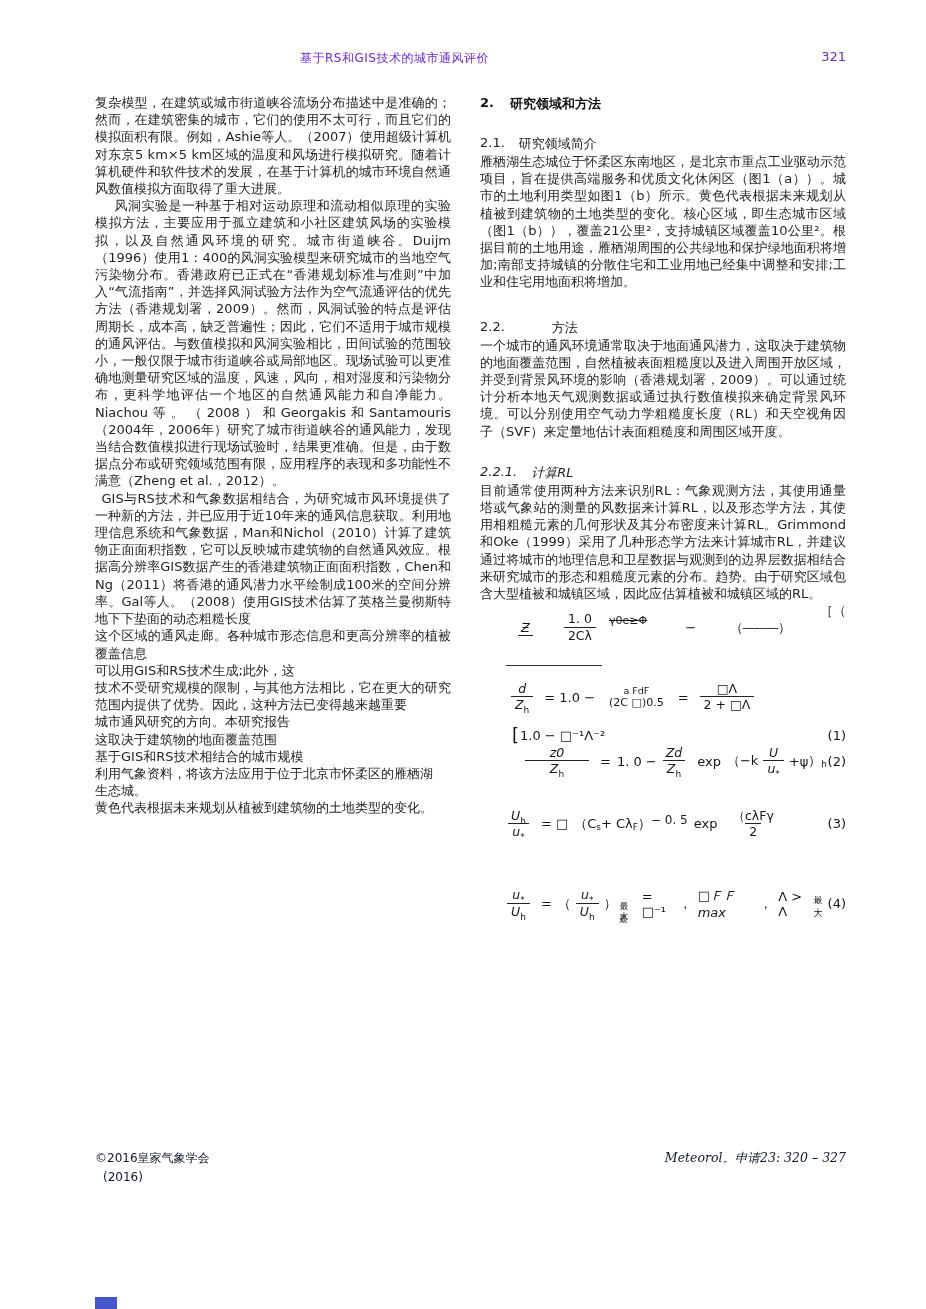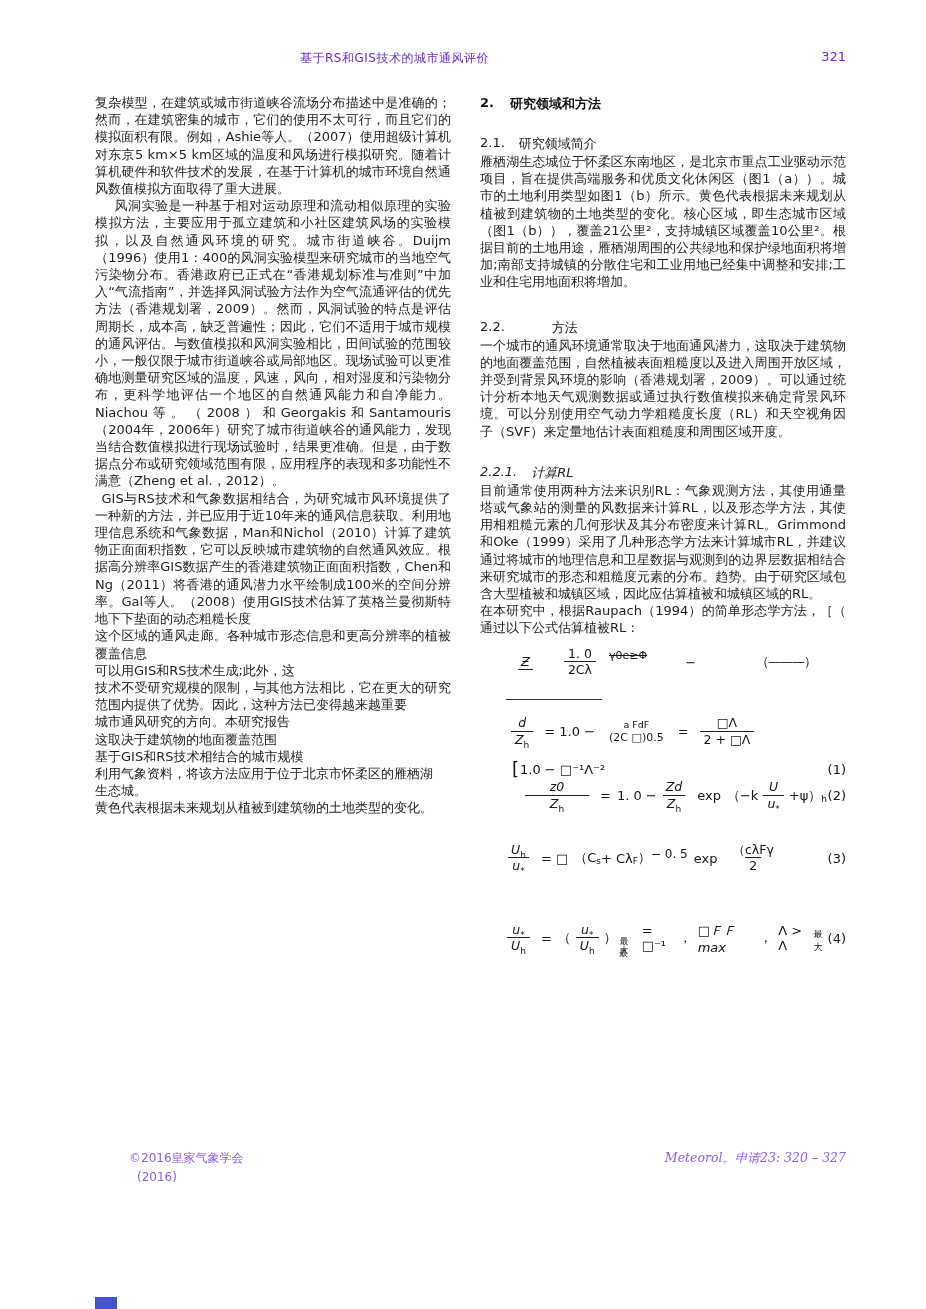--- a/index.html
+++ b/index.html
@@ -69,21 +69,21 @@
   .f2{padding-left:40px;justify-content:center;}
   .f3{margin-top:32px;padding-left:22px;}
   .f4{margin-top:48px;padding-left:22px;}
   .substack{display:inline-flex;flex-direction:column;font-size:8.5px;line-height:1.1;
             transform:translateY(8px);margin:0 3px;}
   .stray{font-size:8.5px;display:inline-block;transform:translateY(16px);margin-left:-12px;margin-right:8px;}
   .spc{margin:0 6px;}
 
   
   .footer{position:absolute;left:95px;right:80px;top:1150px;display:flex;
-          justify-content:space-between;align-items:flex-start;font-size:12px;color:#8b5cf6;margin-left:34px;}
+          justify-content:space-between;align-items:flex-start;font-size:12px;color:#0f172a;}
   .footer .fl2{margin-top:3px;padding-left:8px;font-size:12px;}
   .footer .fr{font-family:"DejaVu Serif","Liberation Serif",serif;font-style:italic;font-size:12.5px;}
 
   .artifact{position:absolute;left:95px;bottom:0;width:22px;height:12px;background:#4456c9;}
 </style>
 </head>
 <body>
 
 <div class="page">
 
@@ -129,21 +129,20 @@
       <p class="body pr22">一个城市的通风环境通常取决于地面通风潜力，这取决于建筑物的地面覆盖范围，自然植被表面粗糙度以及进入周围开放区域，并受到背景风环境的影响（香港规划署，2009）。可以通过统计分析本地天气观测数据或通过执行数值模拟来确定背景风环境。可以分别使用空气动力学粗糙度长度（RL）和天空视角因子（SVF）来定量地估计表面粗糙度和周围区域开度。</p>
 
       <div class="subsec s221">
         <span>2.2.1.</span>
         <span>计算RL</span>
       </div>
       <p class="body pr221">目前通常使用两种方法来识别RL：气象观测方法，其使用通量塔或气象站的测量的风数据来计算RL，以及形态学方法，其使用相粗糙元素的几何形状及其分布密度来计算RL。Grimmond和Oke（1999）采用了几种形态学方法来计算城市RL，并建议通过将城市的地理信息和卫星数据与观测到的边界层数据相结合来研究城市的形态和粗糙度元素的分布。趋势。由于研究区域包含大型植被和城镇区域，因此应估算植被和城镇区域的RL。</p>
 
       <p class="body pr222">
         <span class="tail-r">［（</span>
-        <span>在本研究中，根据Raupach（1994）的简单形态学方法，通过以下公式估算植被RL：</span>
       </p>
 
       <div>
 
         <div class="f-row f0">
           <span class="z-under">Ƶ</span>
           <span class="frac">
             <span class="num">1. 0</span>
             <span class="den">2Cλ</span>
           </span>

